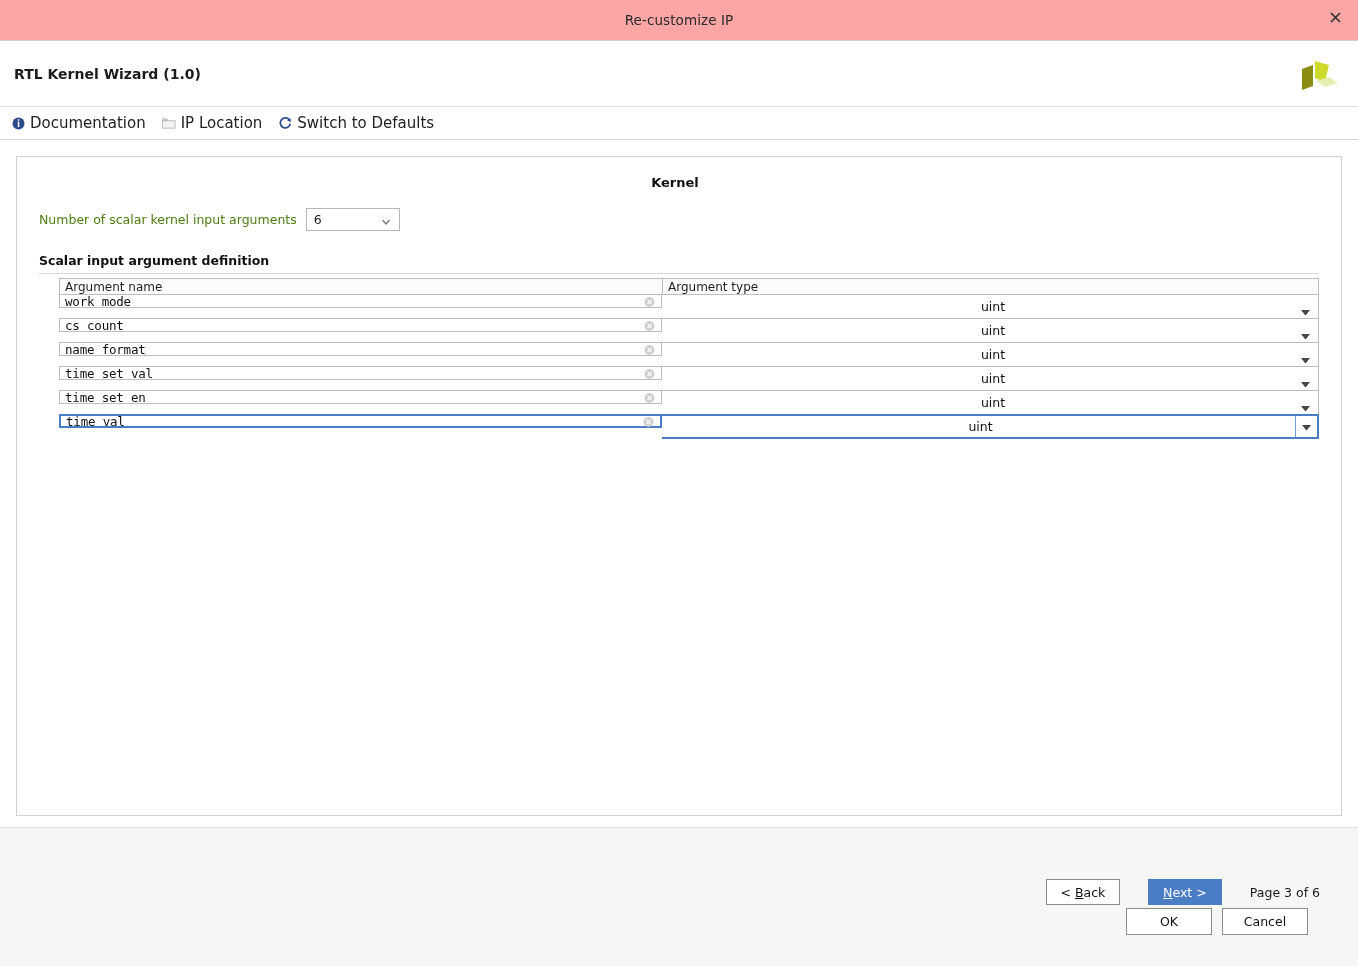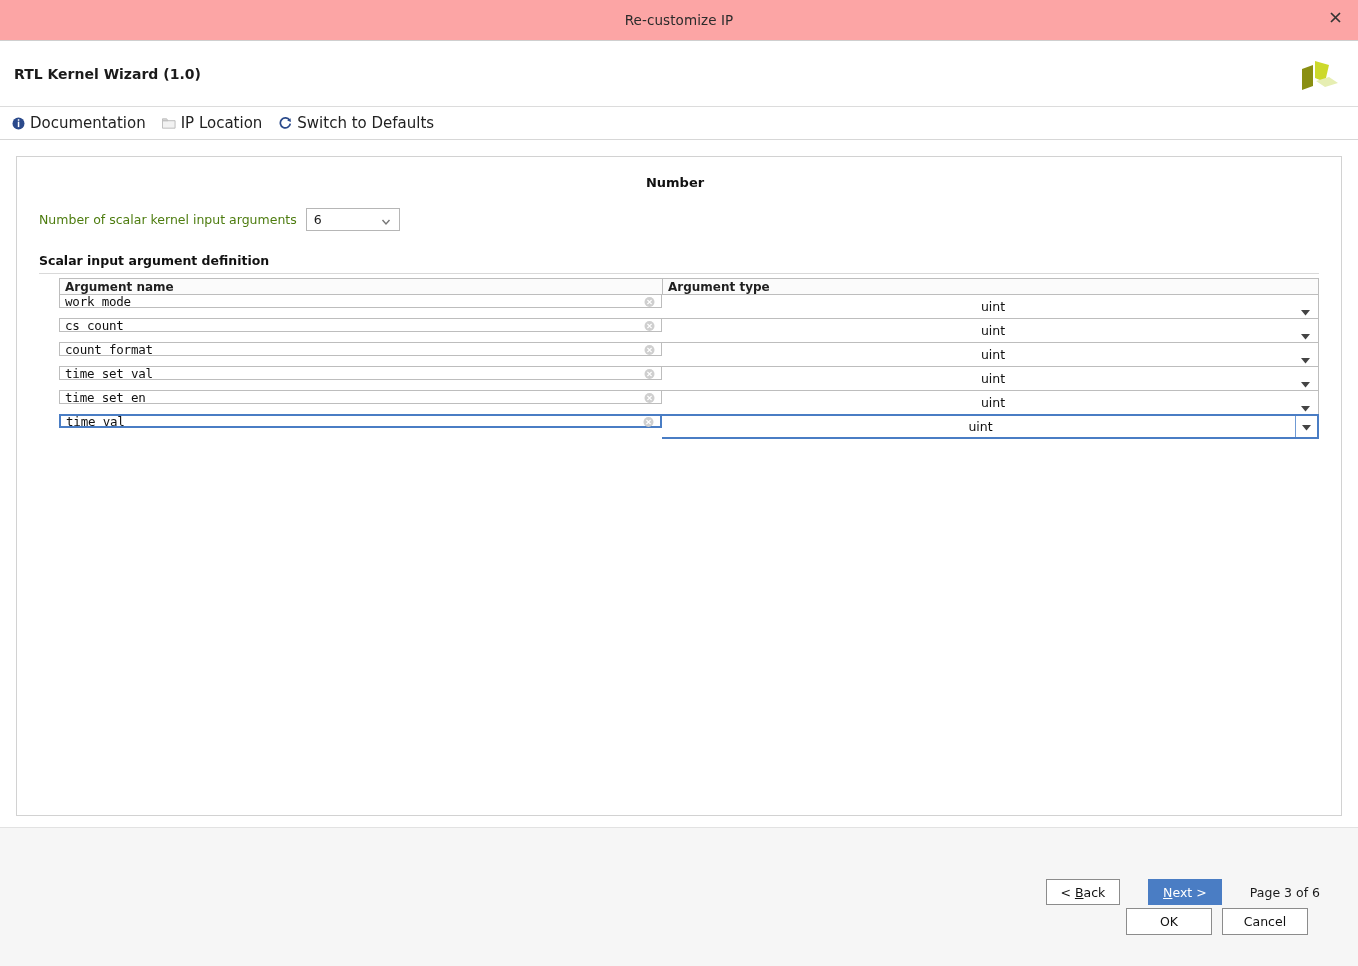--- a/index.html
+++ b/index.html
@@ -181,21 +181,20 @@
   .table {
     margin-left: 28px;
     margin-top: 4px;
     width: calc(100% - 28px);
   }
   .thead {
     display: flex;
     height: 17px;
     border: 1px solid #bdbdbd;
     background: #fbfbfb;
-    font-weight: bold;
   }
   .th {
     font-size: 12px;
     color: #1f1f1f;
     padding-left: 5px;
     display: flex;
     align-items: center;
     height: 100%;
     overflow: hidden;
     white-space: nowrap;
@@ -382,21 +381,21 @@
           <polygon points="11.5,1.2 11.9,5.1 8.2,3.6" fill="#2b4a8b"></polygon>
         </svg>
       </span>
       <span>Switch to Defaults</span>
     </div>
   </div>
 
   <div class="body-area">
     <div class="panel">
 
-      <div class="panel-title">Number</div>
+      <div class="panel-title">Kernel</div>
 
       <div class="count-row">
         <span class="count-label">Number of scalar kernel input arguments</span>
         <div class="combo">
           <span>6</span>
           <span class="chev">
             <svg width="10" height="10" viewBox="0 0 10 10" aria-hidden="true">
               <path d="M1.5 3 L5 7 L8.5 3" stroke="#777" stroke-width="1.4" fill="none"></path>
             </svg>
           </span>
@@ -437,21 +436,21 @@
               </div>
               <div class="cell-type">
                 <span>uint</span>
                 <span class="arrow"><svg width="9" height="6" viewBox="0 0 9 6" aria-hidden="true">
                     <polygon points="0,0 9,0 4.5,5.5" fill="#444"></polygon>
                   </svg></span>
               </div>
             </div>
             <div class="trow">
               <div class="cell-name">
-                <span>count format</span>
+                <span>name format</span>
                 <span class="clear-ico"><svg width="11" height="11" viewBox="0 0 11 11" aria-hidden="true">
                     <circle cx="5.5" cy="5.5" r="5" fill="#cfcfcf"></circle>
                     <path d="M3.4 3.4 L7.6 7.6 M7.6 3.4 L3.4 7.6" stroke="#ffffff" stroke-width="1.3"></path>
                   </svg></span>
               </div>
               <div class="cell-type">
                 <span>uint</span>
                 <span class="arrow"><svg width="9" height="6" viewBox="0 0 9 6" aria-hidden="true">
                     <polygon points="0,0 9,0 4.5,5.5" fill="#444"></polygon>
                   </svg></span>

